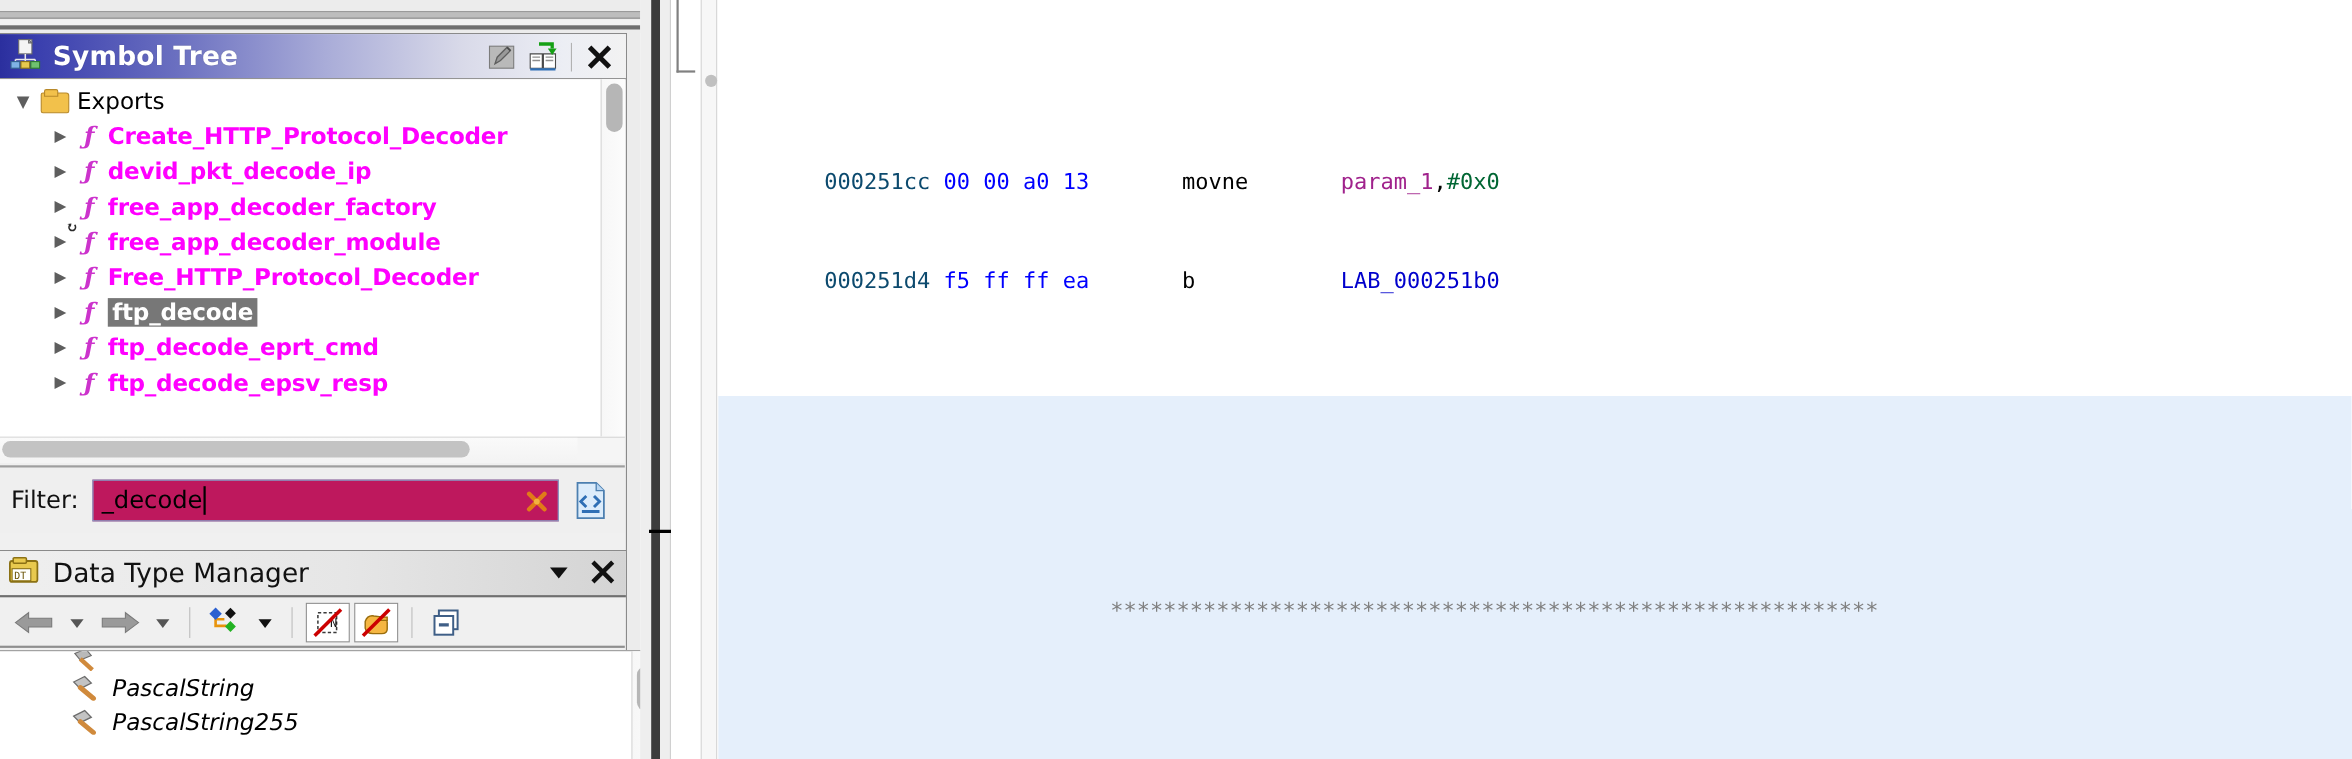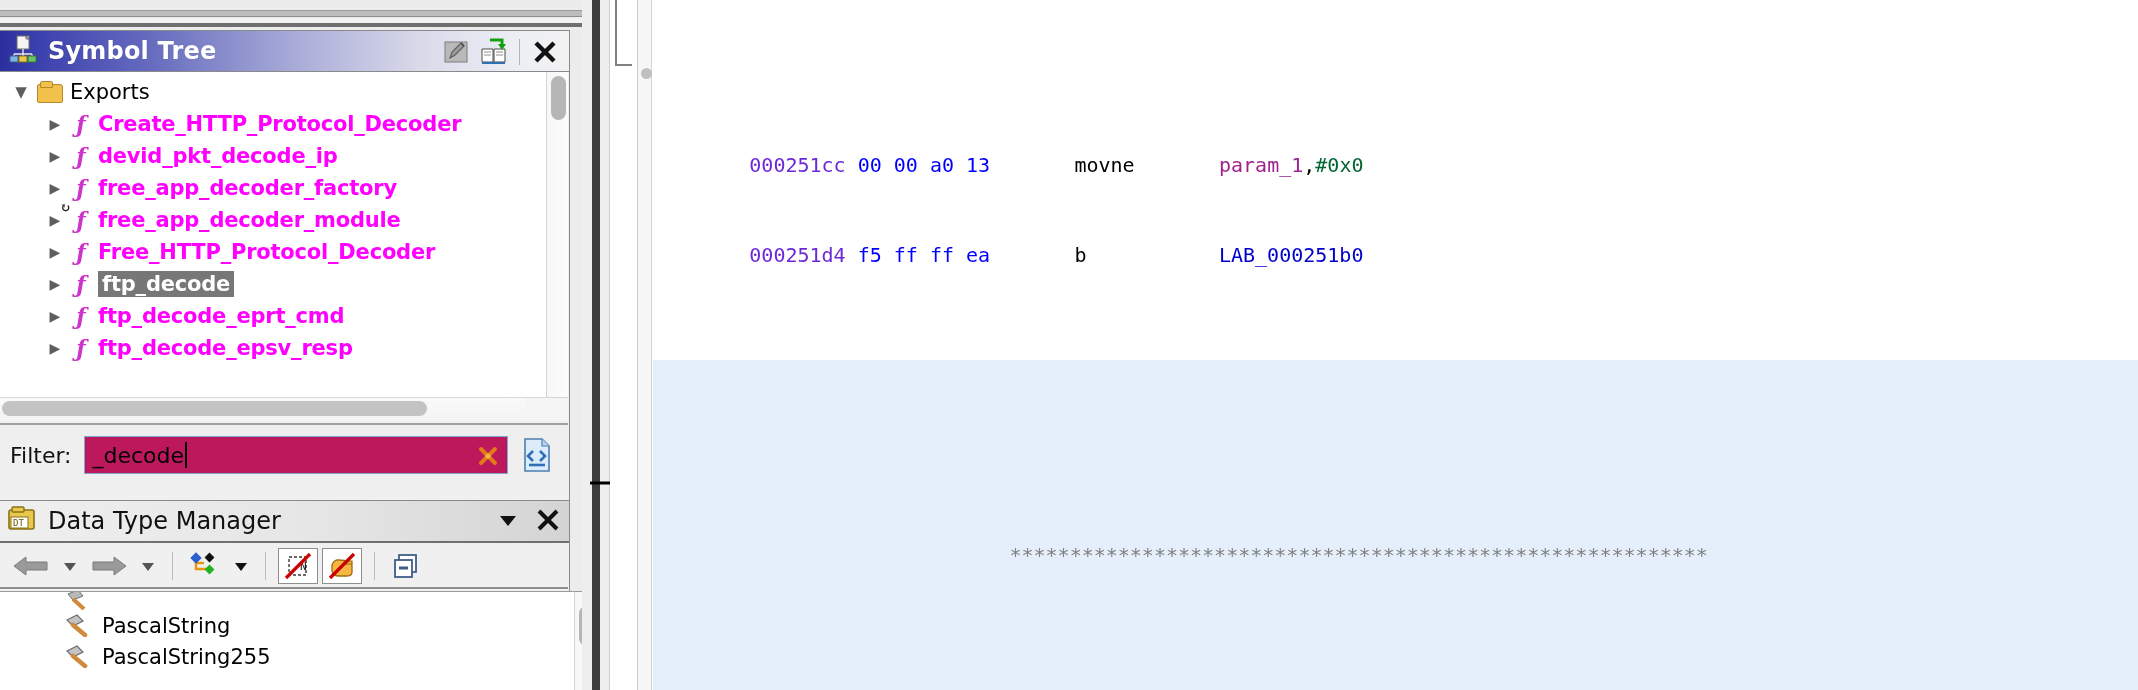--- a/index.html
+++ b/index.html
@@ -122,21 +122,21 @@
   .dtm-toolbar {
     position:absolute; left:0; top:44px; width:568px; height:44px;
     background:#f0f0f0; display:flex; align-items:center; padding-left:8px; gap:4px;
     border-bottom:2px solid #8f8f8f;
   }
   .tb-item { height:36px; display:flex; align-items:center; justify-content:center; padding:0 3px; }
   .tb-sep { width:1px; height:28px; background:#bdbdbd; margin:0 8px; }
   .tb-pressed { border:1px solid #8f8f8f; background:#ffffff; }
   #dtm-list {
     position:absolute; left:0; top:90px; width:596px; bottom:0;
-    background:#ffffff; overflow:hidden; border-top:1px solid #9a9a9a;
+    background:#ffffff; overflow:hidden; border-top:1px solid #9a9a9a;font-style:italic;
   }
   .dt-row { height:31px; display:flex; align-items:center; padding-left:62px; }
   .dt-label { font-size:21px; color:#000; }
   .hammer { width:32px; height:26px; margin-right:8px; }
 
   
   #splitter {
     position:absolute; left:582px; top:0; width:28px; height:690px;
     background:#eeeeee; border-right:1px solid #d0d0d0;
   }
@@ -166,21 +166,21 @@
   }
 
   #code {
     position:absolute; left:43px; top:0; right:0; height:690px;
     font-family:"DejaVu Sans Mono", monospace;
     font-size:20px; line-height:30px; white-space:pre;
   }
   .ln { position:relative; height:30px; }
   .hl-block { background:#e5effb; }
 
-  .c-addr { color:#6d28d9; }
+  .c-addr { color:#0c4a6e; }
   .c-bytes { color:#0000ff; }
   .c-mnem { color:#000000; }
   .c-imm { color:#006633; }
   .c-param { color:#a0228c; }
   .c-lab { color:#0000cc; }
   .c-punct { color:#000000; }
   .c-star { color:#808080; }
 </style>
 </head>
 <body>

